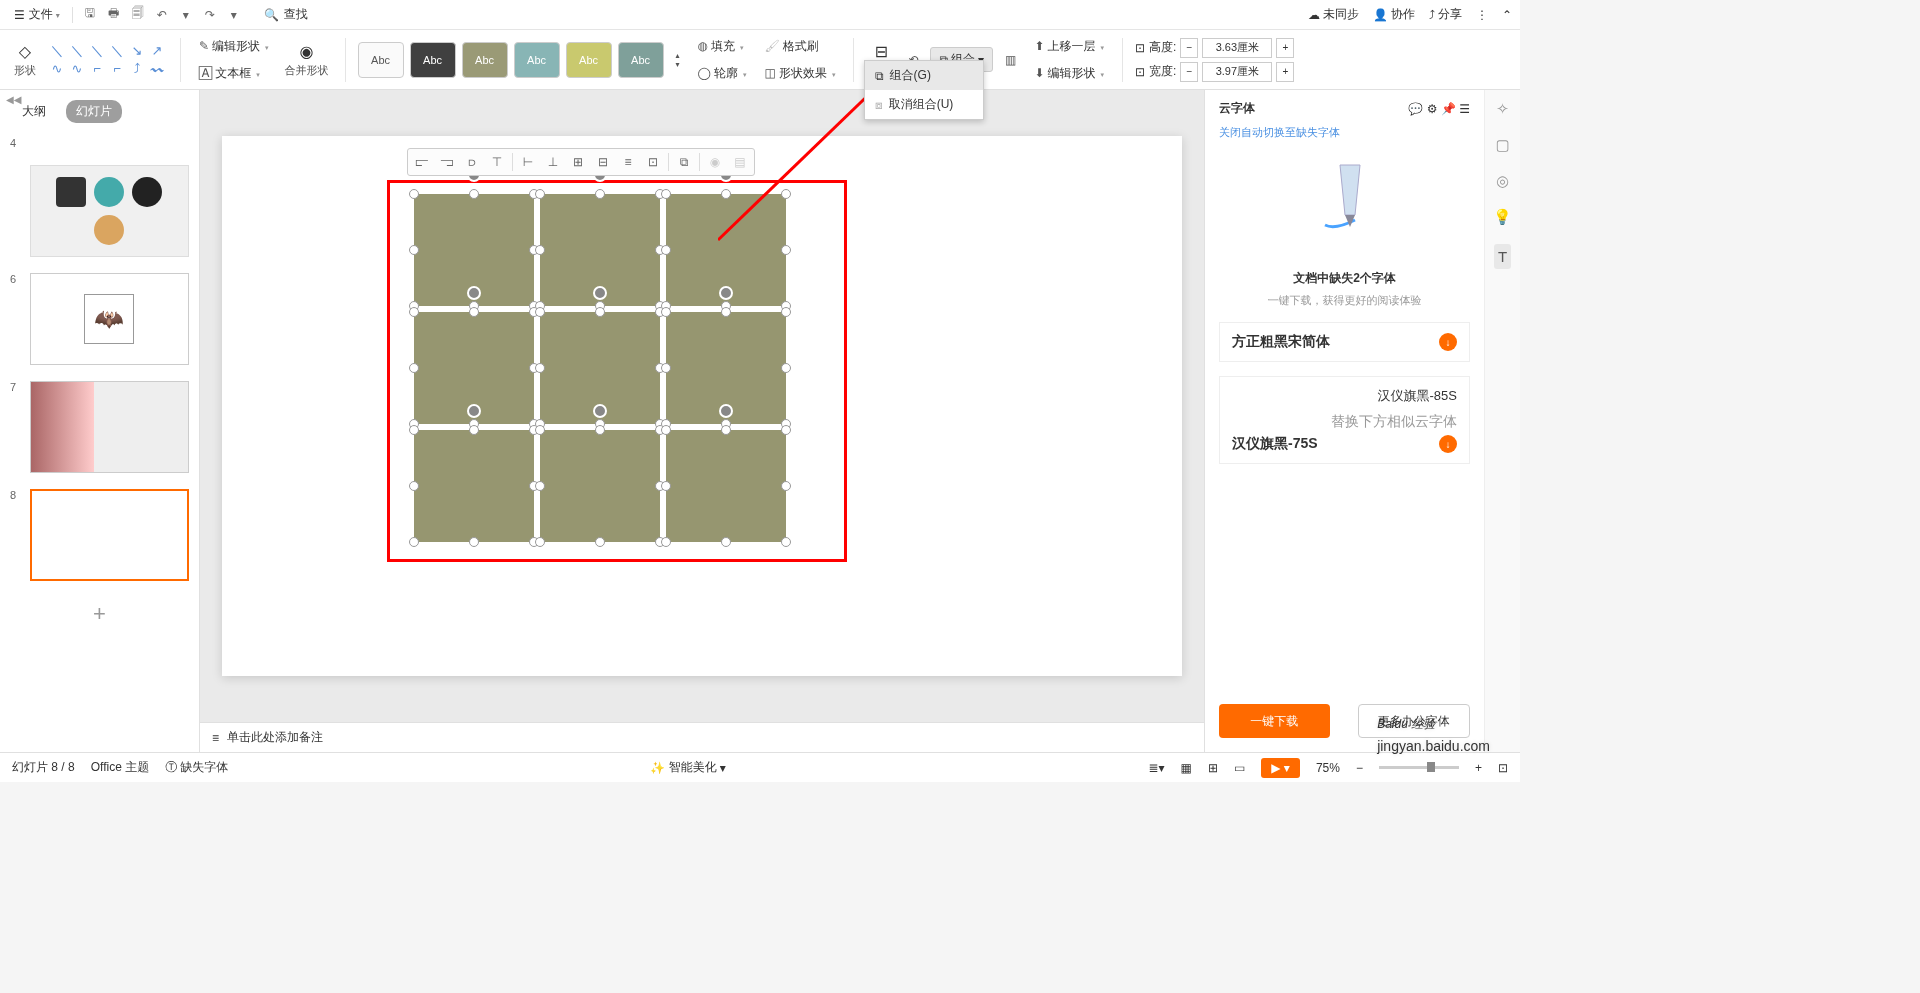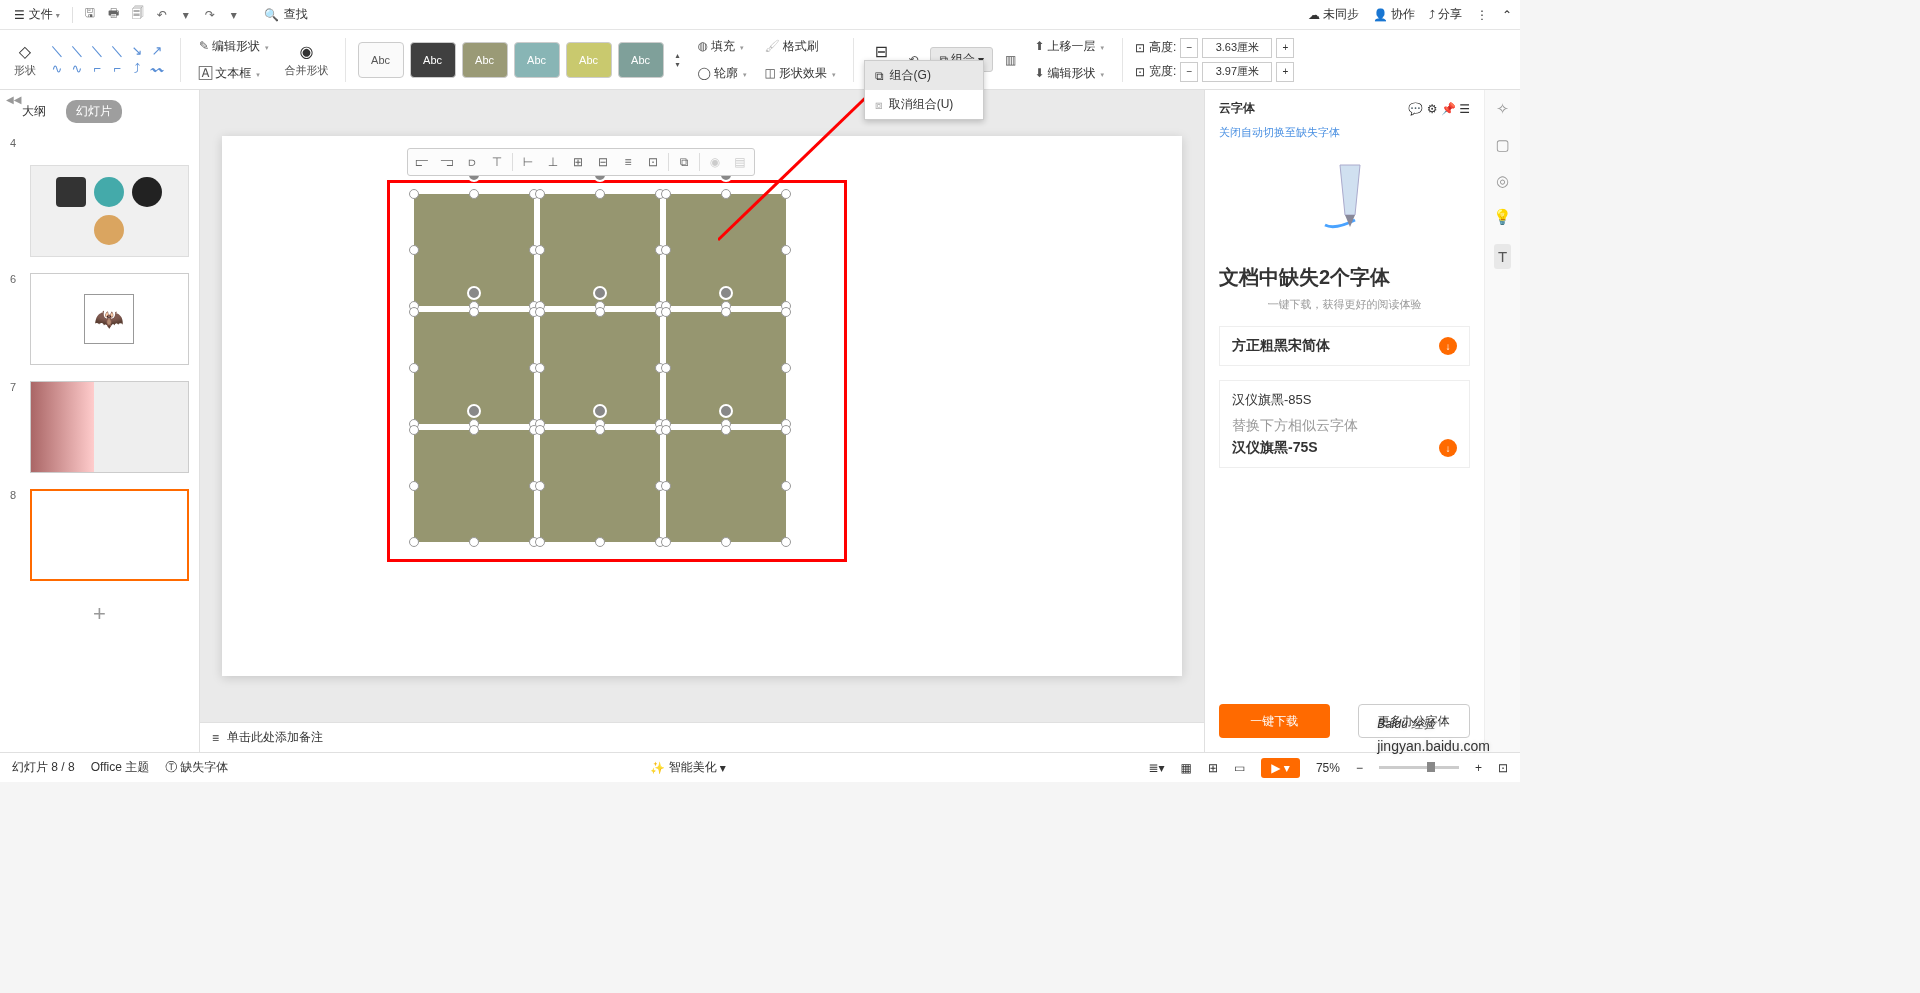--- a/index.html
+++ b/index.html
@@ -68,21 +68,21 @@
 .handle.tl{top:-5px;left:-5px}.handle.tm{top:-5px;left:calc(50% - 5px)}.handle.tr{top:-5px;right:-5px}
 .handle.ml{top:calc(50% - 5px);left:-5px}.handle.mr{top:calc(50% - 5px);right:-5px}
 .handle.bl{bottom:-5px;left:-5px}.handle.bm{bottom:-5px;left:calc(50% - 5px)}.handle.br{bottom:-5px;right:-5px}
 .rotate{width:14px;height:14px;background:#888;border:2px solid #fff;border-radius:50%;position:absolute;top:-26px;left:calc(50% - 7px)}
 .notes-bar{height:30px;background:#fff;border-top:1px solid #e0e0e0;display:flex;align-items:center;padding:0 12px;color:#aaa;gap:8px}
 .right-panel{width:280px;background:#fff;border-left:1px solid #e0e0e0;padding:10px 14px;position:relative}
 .rp-header{display:flex;align-items:center;justify-content:space-between;margin-bottom:8px}
 .rp-link{color:#4a90e2;font-size:11px;cursor:pointer}
 .rp-illust{height:120px;display:flex;align-items:center;justify-content:center}
 .pen-svg{width:80px;height:90px}
-.rp-title{font-weight:bold;font-size:20px;margin-top:4px}
+.rp-title{text-align:center;font-weight:bold;font-size:12px;margin-top:10px}
 .rp-sub{text-align:center;color:#999;font-size:11px;margin-top:6px}
 .font-card{border:1px solid #eee;padding:10px 12px;margin-top:14px;display:flex;justify-content:space-between;align-items:center}
 .font-main{font-weight:bold;font-size:14px}
 .font-hint{font-size:14px;color:#999;margin-top:4px}
 .dl-icon{width:18px;height:18px;background:#ff6a00;border-radius:50%;color:#fff;display:flex;align-items:center;justify-content:center;font-size:10px}
 .rp-footer{position:absolute;bottom:14px;left:14px;right:14px;display:flex;gap:28px}
 .rp-btn{flex:1;height:34px;border-radius:4px;display:flex;align-items:center;justify-content:center;cursor:pointer;font-size:12px}
 .rp-btn.primary{background:#ff6a00;color:#fff}
 .rp-btn.secondary{border:1px solid #ccc;background:#fff}
 .side-icons{width:36px;background:#f9f9f9;border-left:1px solid #eee;display:flex;flex-direction:column;align-items:center;padding-top:10px;gap:18px}
@@ -409,21 +409,21 @@
           <path d="M35 10 L55 10 L50 60 L40 60 Z" fill="#d0e0f0" stroke="#aac"></path>
           <path d="M40 60 L50 60 L45 72 Z" fill="#889"></path>
         </svg>
     </div>
     <div class="rp-title">文档中缺失2个字体</div>
     <div class="rp-sub">一键下载，获得更好的阅读体验</div>
     <div class="font-card">
       <div class="font-main">方正粗黑宋简体</div>
       <div class="dl-icon">↓</div>
     </div>
-    <div class="font-card" style="flex-direction:column;align-items:flex-start;gap:4px">
+    <div class="font-card" style="flex-direction:column;align-items:flex-end;gap:4px">
       <div style="font-size:13px">汉仪旗黑-85S</div>
       <div class="font-hint">替换下方相似云字体</div>
       <div style="display:flex;justify-content:space-between;width:100%;align-items:center">
         <div class="font-main">汉仪旗黑-75S</div>
         <div class="dl-icon">↓</div>
       </div>
     </div>
     <div class="rp-footer">
       <div class="rp-btn primary">一键下载</div>
       <div class="rp-btn secondary">更多办公字体</div>

